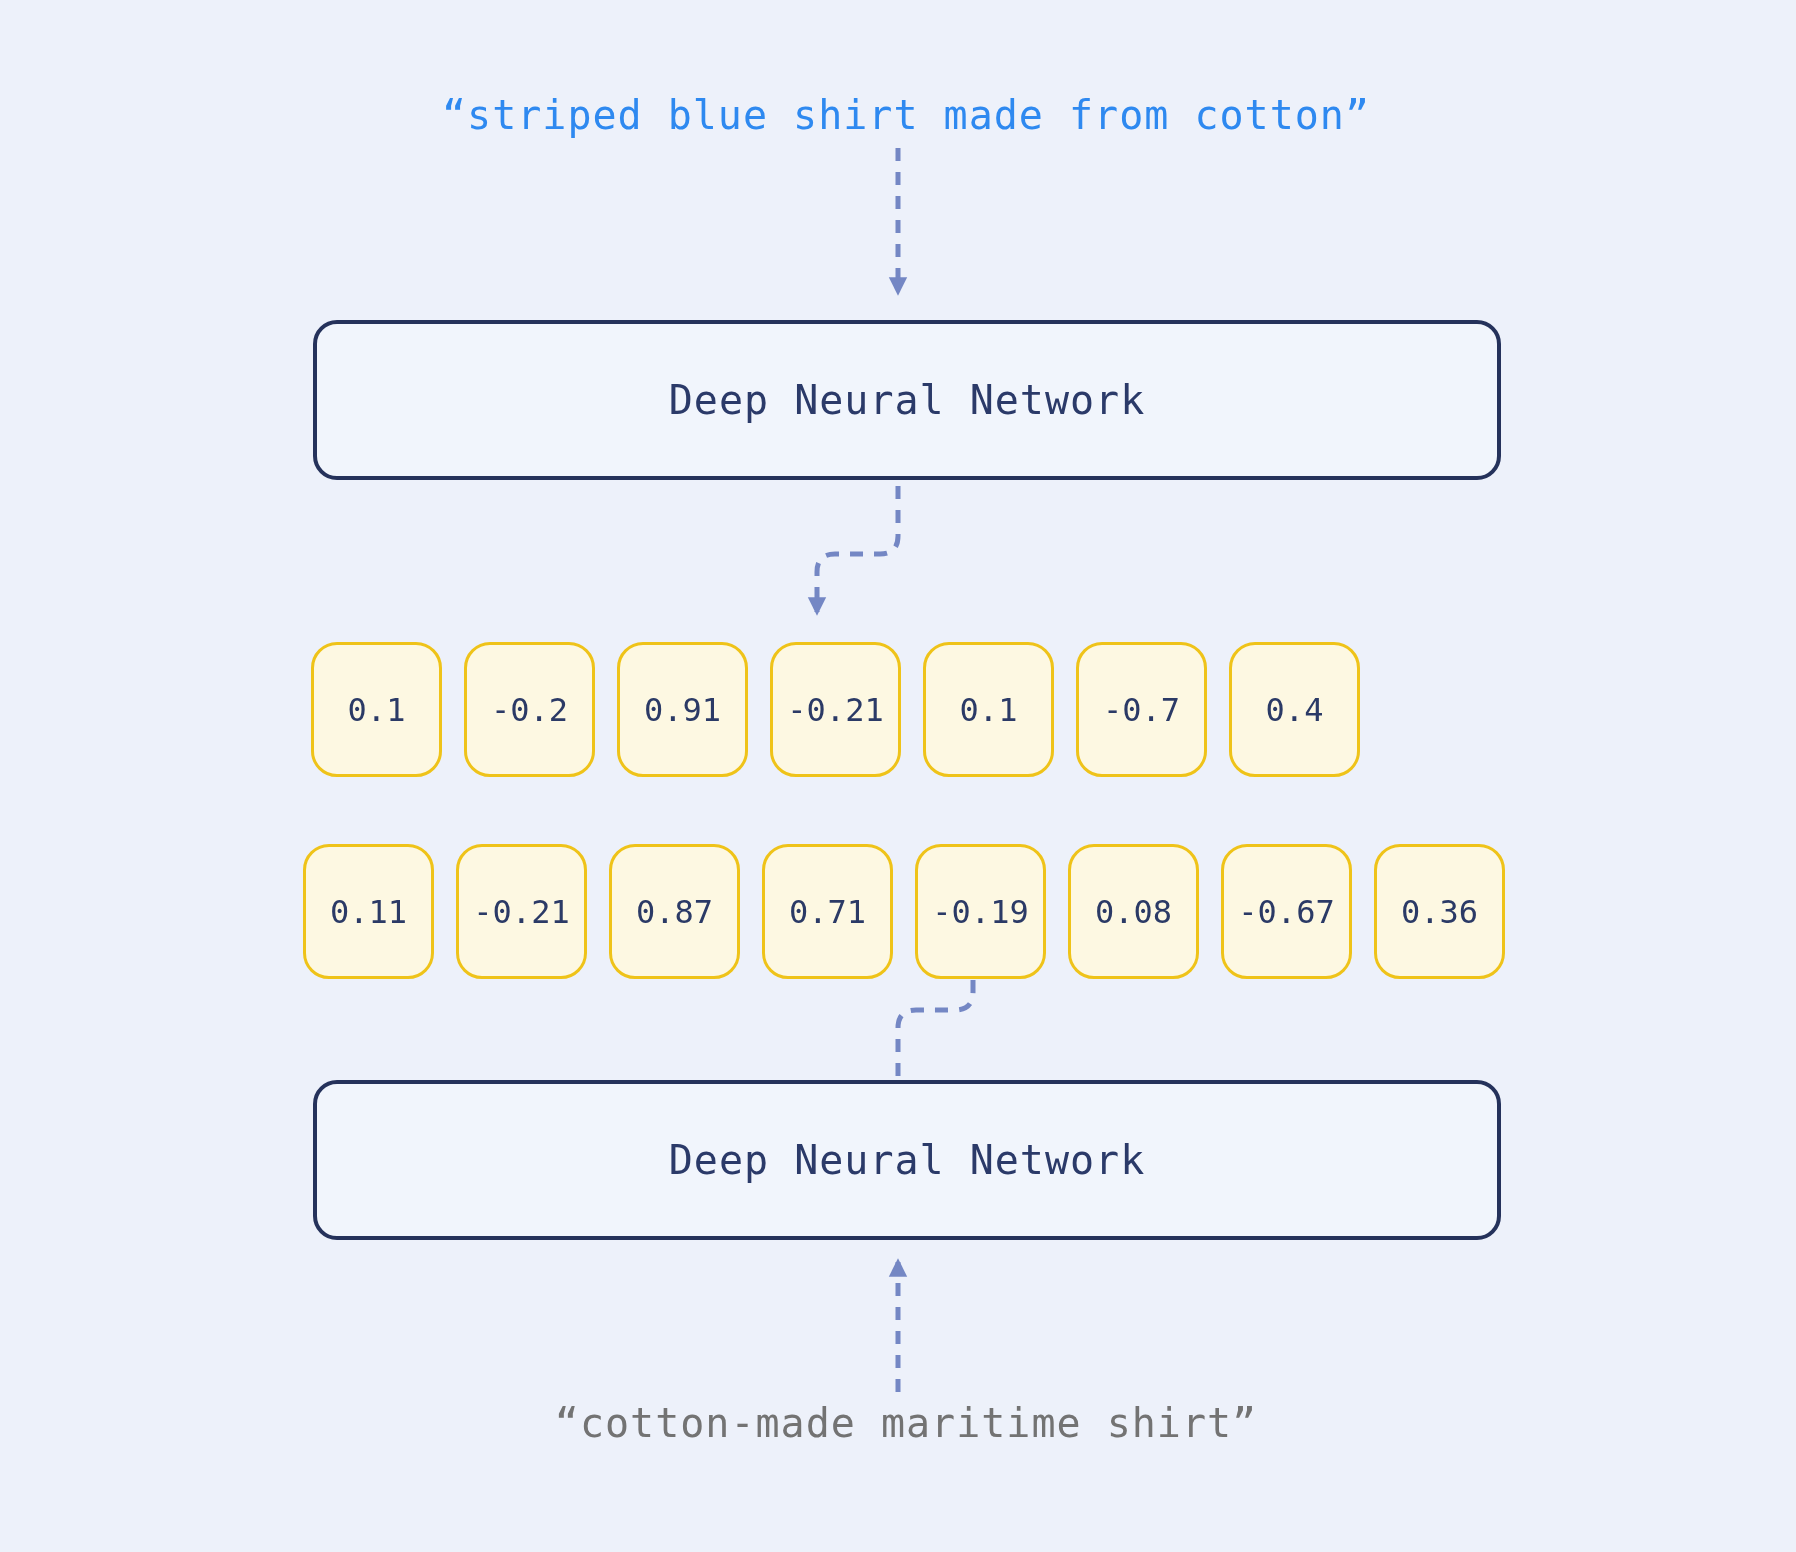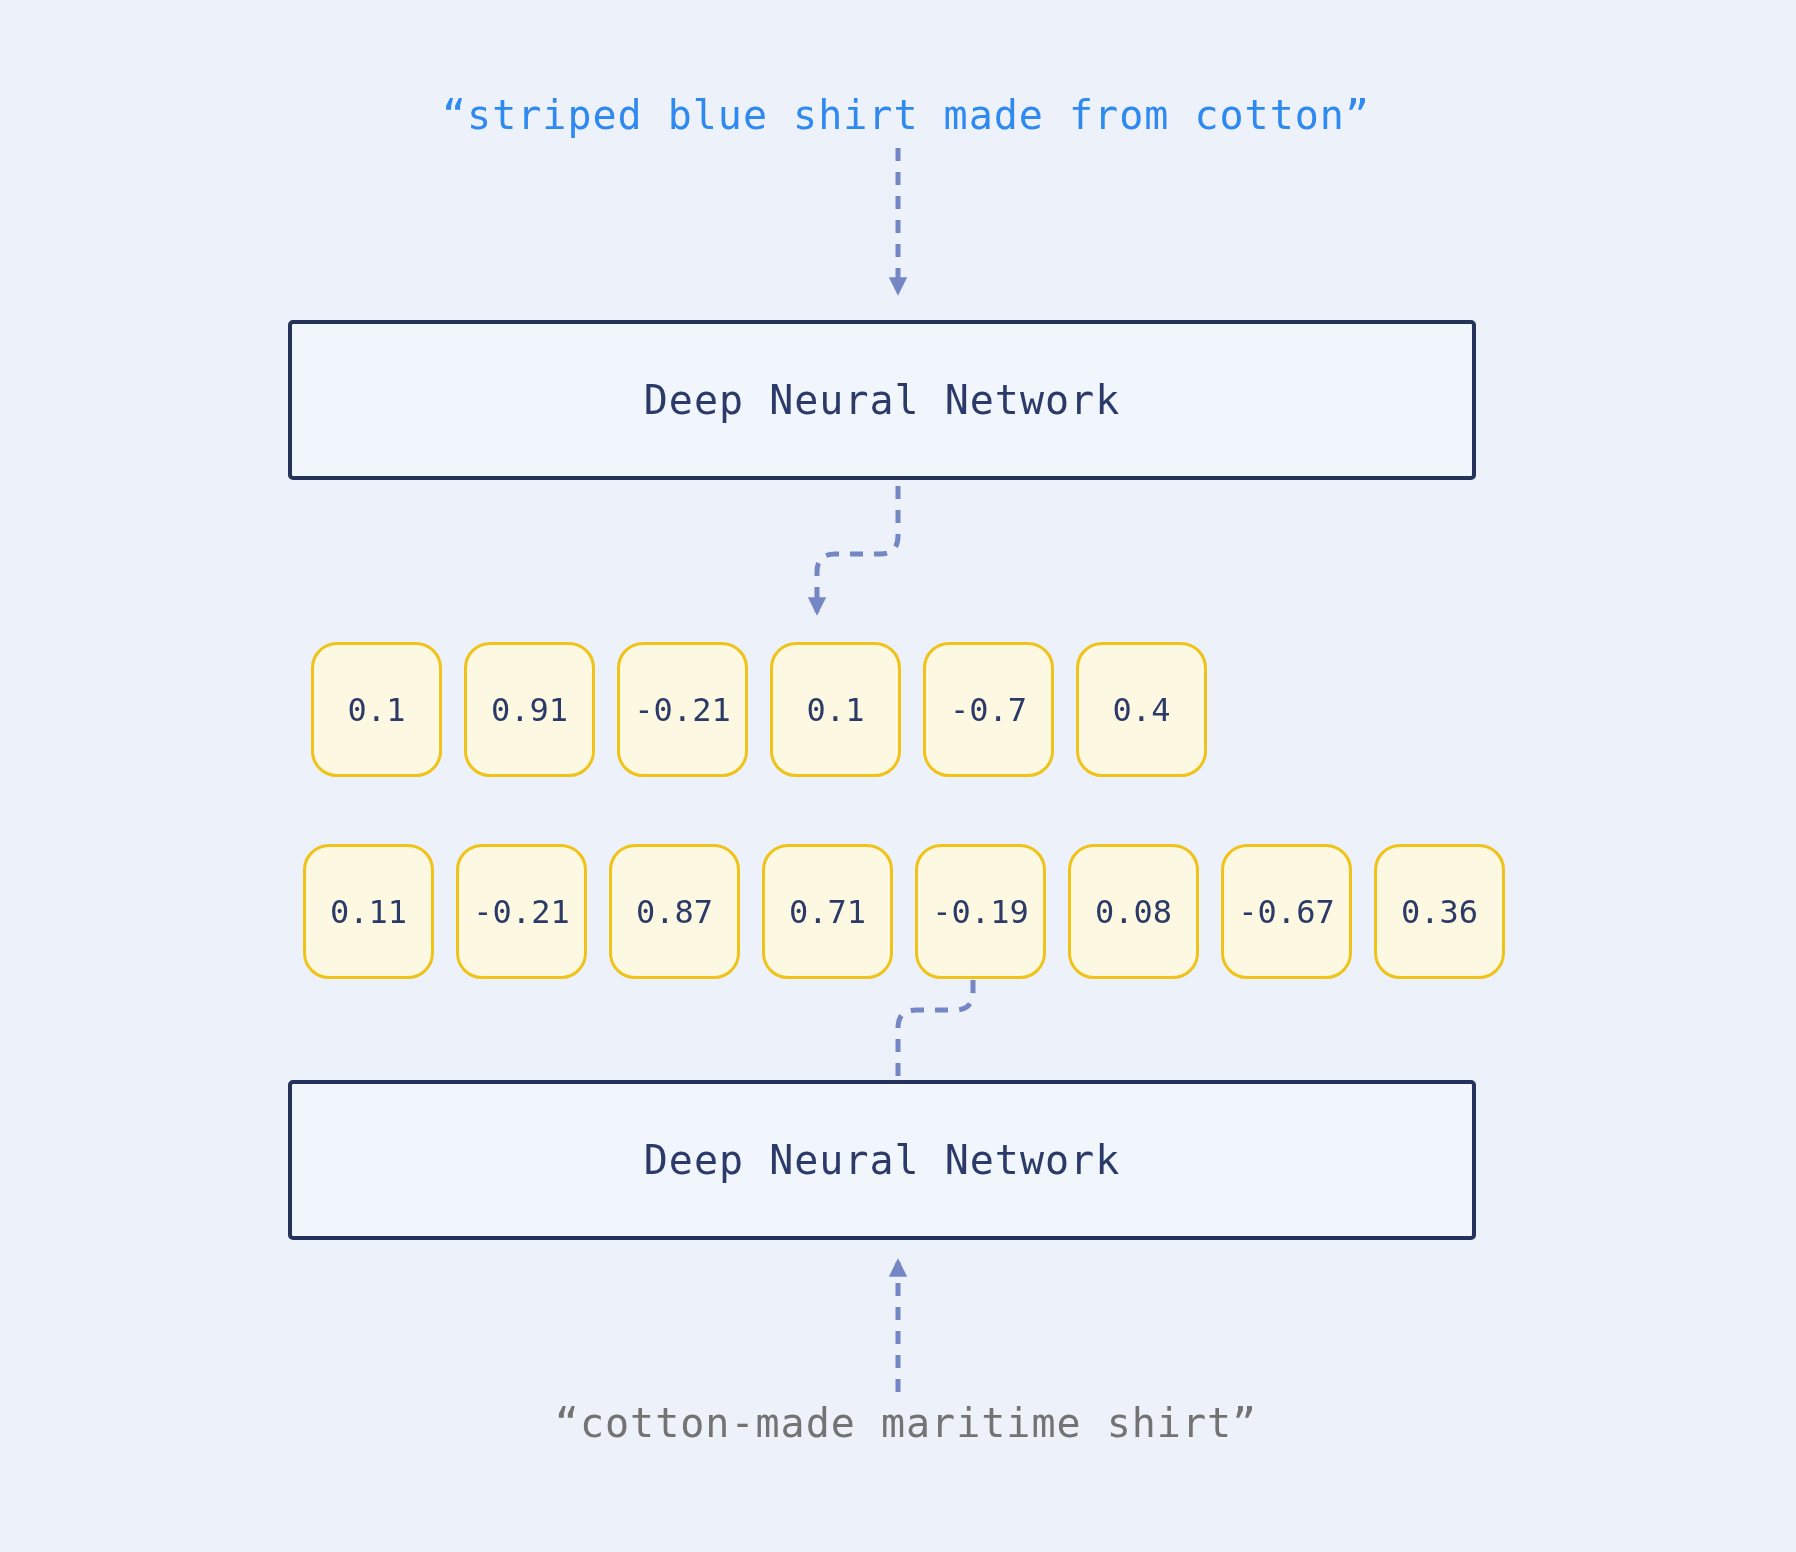--- a/index.html
+++ b/index.html
@@ -19,27 +19,27 @@
     width: 100%;
     text-align: center;
     font-size: 40px;
     letter-spacing: 1px;
     white-space: pre;
   }
   .quote-top { top: 92px; color: #2e89f0; }
   .quote-bottom { top: 1400px; color: #737373; }
   .encoder-box {
     position: absolute;
-    left: 288px;
+    left: 313px;
     width: 1188px;
     height: 160px;
     box-sizing: border-box;
     background: #f1f5fc;
     border: 4px solid #25325b;
-    border-radius: 5px;
+    border-radius: 24px;
     display: flex;
     align-items: center;
     justify-content: center;
   }
   .encoder-top { top: 320px; }
   .encoder-bottom { top: 1080px; }
   .encoder-label {
     color: #2b3a69;
     font-size: 40px;
     letter-spacing: 1px;
@@ -91,20 +91,21 @@
     <path d="M898,1076 L898,1028 Q898,1010 916,1010 L955,1010 Q973,1010 973,992 L973,962" fill="none" stroke="#7487c4" stroke-width="5" stroke-dasharray="13 11" marker-end="url(#ah)"></path>
     <path d="M898,1392 L898,1262" fill="none" stroke="#7487c4" stroke-width="5" stroke-dasharray="13 11" marker-end="url(#ah)"></path>
   </svg>
 
   <div class="encoder-box encoder-top">
     <span class="encoder-label">Deep Neural Network</span>
   </div>
 
   <div class="vector-row vector-row-1">
     <div class="vector-cell">0.1</div>
+    <div class="vector-cell">-0.2</div>
     <div class="vector-cell">0.91</div>
     <div class="vector-cell">-0.21</div>
     <div class="vector-cell">0.1</div>
     <div class="vector-cell">-0.7</div>
     <div class="vector-cell">0.4</div>
   </div>
 
   <div class="vector-row vector-row-2">
     <div class="vector-cell">0.11</div>
     <div class="vector-cell">-0.21</div>

